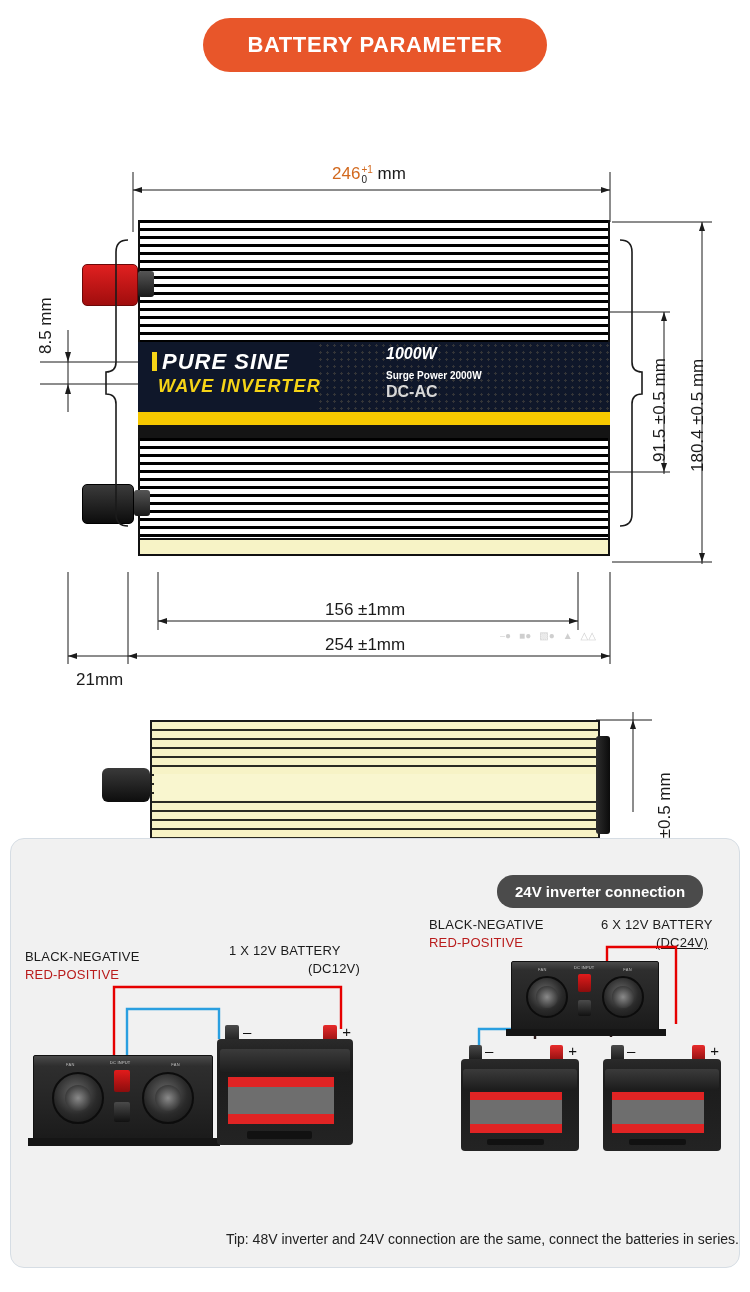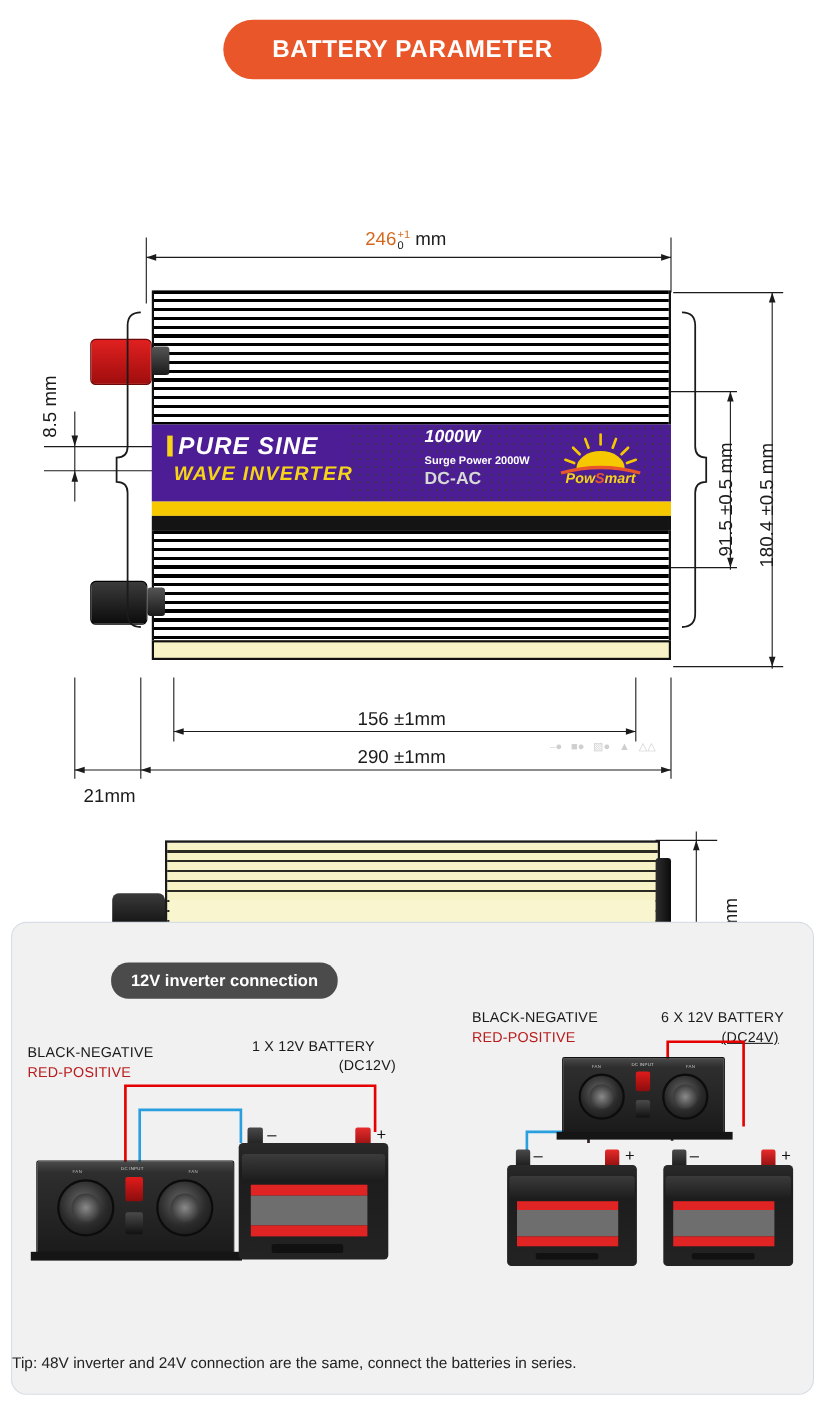--- a/index.html
+++ b/index.html
@@ -18,21 +18,21 @@
     color: #ffffff;
     font-size: 22px;
     font-weight: bold;
     letter-spacing: 0.6px;
     padding: 14px 44px;
     border-radius: 28px;
     text-align: center;
   }
 
   
-  .drawing { position: relative; width: 750px; height: 812px; margin-top: 44px; }
+  .drawing { position: relative; width: 750px; height: 812px; }
   .drawing svg { position: absolute; left: 0; top: 0; }
 
   .dimtext {
     position: absolute;
     font-family: "Liberation Sans", sans-serif;
     font-size: 17px;
     color: #1b1b1b;
     white-space: nowrap;
   }
   .dimtext .num { color: #d2691e; }
@@ -48,21 +48,21 @@
     background: repeating-linear-gradient(
       to bottom,
       #000000 0px, #000000 3px,
       #ffffff 3px, #ffffff 8px);
     border-left: 2px solid #111; border-right: 2px solid #111;
   }
   .fins-top { top: 0; height: 122px; }
   .fins-bot { top: 218px; height: 100px; }
   .label-band {
     position: absolute; left: 0; top: 122px; width: 100%; height: 70px;
-    background: #4c1d95;
+    background: #0f172a;
     overflow: hidden;
   }
   .dots {
     position: absolute; right: 0; top: 0; width: 62%; height: 100%;
     background-image: radial-gradient(#3a3a3a 1px, transparent 1.2px);
     background-size: 7px 7px;
     opacity: .85;
   }
   .pure-sine {
     position: absolute; left: 14px; top: 9px;
@@ -216,21 +216,21 @@
     position: absolute; left: 22%; bottom: 6%; width: 48%; height: 7%;
     background: #111; border-radius: 2px;
   }
   .post { position: absolute; border-radius: 2px 2px 0 0; }
   .post.neg { background: linear-gradient(to bottom,#4a4a4a,#1a1a1a); }
   .post.pos { background: linear-gradient(to bottom,#e82b2b,#8e0f0f); }
   .sign { position: absolute; font-size: 15px; color: #111; font-weight: normal; }
 
   .tip {
     position: absolute; left: 0; bottom: 20px; width: 100%;
-    text-align: left; font-size: 14px; color: #222;
+    text-align: right; font-size: 14px; color: #222;
   }
 </style>
 </head>
 <body>
 
 <div class="banner-wrap">
   <div class="banner">BATTERY PARAMETER</div>
 </div>
 
 <div class="drawing">
@@ -300,21 +300,21 @@
 
   <div class="dimtext vert" style="left:688px; top:400px;">
     <span>180.4 ±0.5 mm</span>
   </div>
 
   <div class="dimtext" style="left:325px; top:528px;">
     <span>156 ±1mm</span>
   </div>
 
   <div class="dimtext" style="left:325px; top:563px;">
-    <span>290 ±1mm</span>
+    <span>254 ±1mm</span>
   </div>
 
   <div class="dimtext" style="left:76px; top:598px;">
     <span>21mm</span>
   </div>
 
   <div class="dimtext vert" style="left:655px; top:790px;">
     <span>78 ±0.5 mm</span>
   </div>
 
@@ -324,36 +324,20 @@
     <div class="label-band">
       <div class="dots"></div>
       <div class="pure-sine">
         <span class="bar"></span><span>PURE SINE</span>
       </div>
       <div class="wave-inv">WAVE INVERTER</div>
       <div class="watt">1000W</div>
       <div class="surge">Surge Power 2000W</div>
       <div class="dcac">DC-AC</div>
 
-      <div class="logo-box">
-        <svg width="96" height="40">
-          <g stroke="#f6c800" stroke-width="2.4" stroke-linecap="round">
-            <line x1="48" y1="3" x2="48" y2="12"></line>
-            <line x1="34" y1="7" x2="37" y2="15"></line>
-            <line x1="62" y1="7" x2="59" y2="15"></line>
-            <line x1="23" y1="15" x2="29" y2="21"></line>
-            <line x1="73" y1="15" x2="67" y2="21"></line>
-            <line x1="16" y1="26" x2="24" y2="29"></line>
-            <line x1="80" y1="26" x2="72" y2="29"></line>
-          </g>
-          <path d="M26,34 a22,16 0 0 1 44,0 z" fill="#f6c800"></path>
-          <path d="M12,38 q36,-10 72,0" stroke="#e8562a" stroke-width="3" fill="none"></path>
-        </svg>
-        <div class="brand"><span>Pow</span><span class="s">S</span><span>mart</span></div>
-      </div>
     </div>
 
     <div class="yellow-stripe"></div>
     <div class="dark-strip">
       <div class="icon-strip">
         <span>⎯●</span>
         <span>■●</span>
         <span>▧●</span>
         <span>▲</span>
         <span>△△</span>
@@ -381,21 +365,21 @@
       <div class="side-mid"></div>
     </div>
     <div class="side-cap-r"></div>
     <div class="side-plug"></div>
     <div class="side-foot"></div>
   </div>
 </div>
 
 <div class="conn-panel">
 
-  <div class="pill pill-12">12V inverter connection</div>
+  <div class="pill pill-24">24V inverter connection</div>
 
   <div class="lbl" style="left:14px; top:110px;">BLACK-NEGATIVE</div>
   <div class="lbl red" style="left:14px; top:128px;">RED-POSITIVE</div>
   <div class="lbl" style="left:218px; top:104px;">1 X 12V BATTERY</div>
   <div class="lbl" style="left:272px; top:122px;margin-left:25px;">(DC12V)</div>
 
   <div class="lbl" style="left:418px; top:78px;">BLACK-NEGATIVE</div>
   <div class="lbl red" style="left:418px; top:96px;">RED-POSITIVE</div>
   <div class="lbl" style="left:590px; top:78px;">6 X 12V BATTERY</div>
   <div class="lbl" style="left:645px; top:96px;text-decoration:underline;">(DC24V)</div>

